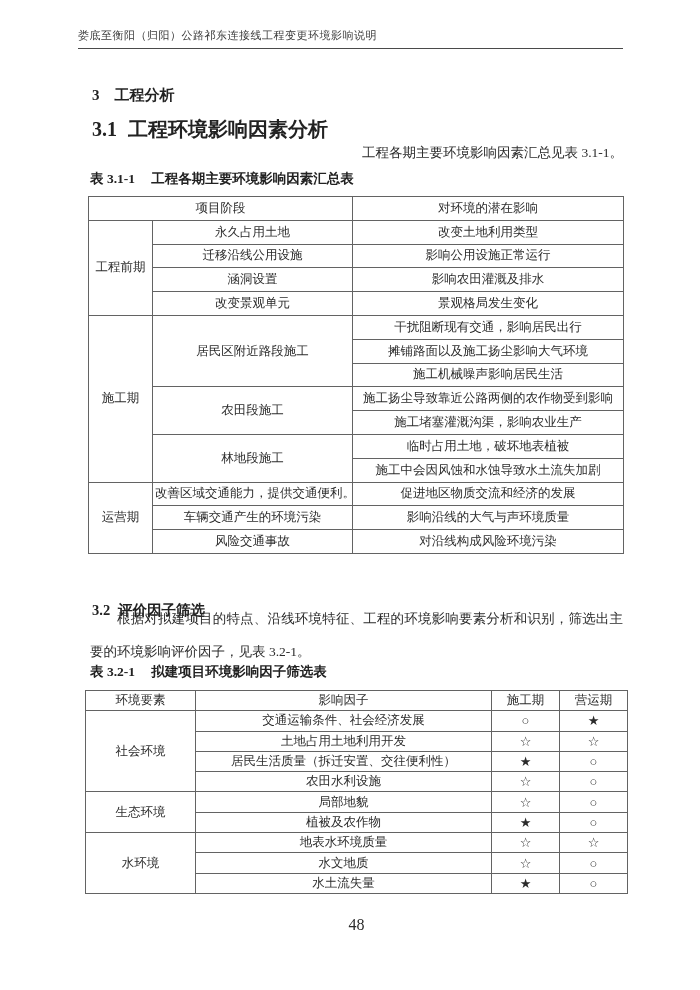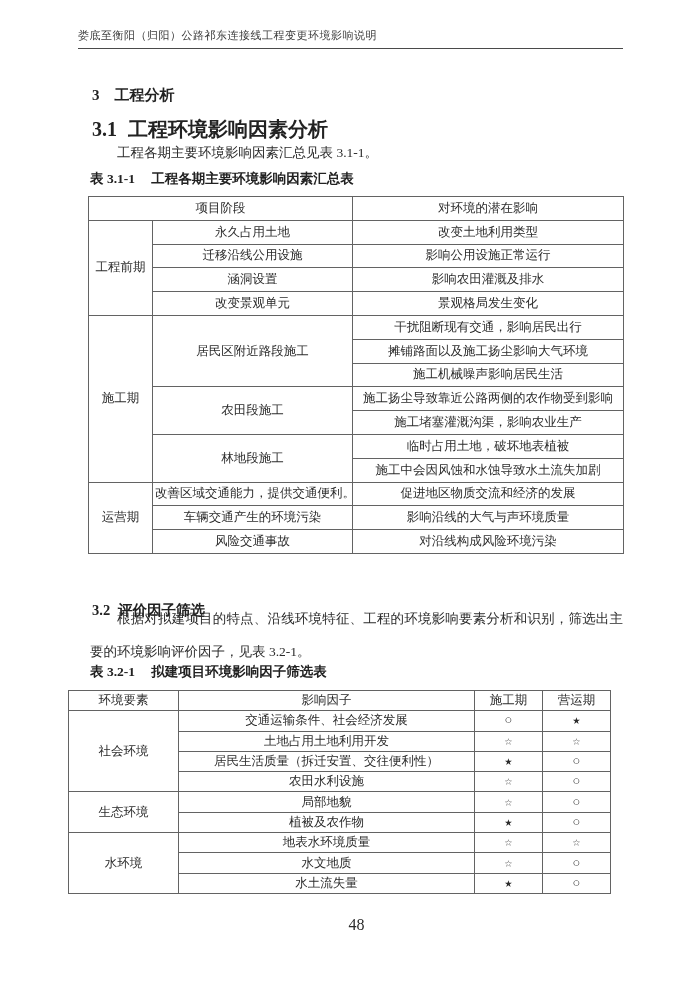--- a/index.html
+++ b/index.html
@@ -34,20 +34,21 @@
   .h2b { top: 578px; font-size: 14.5px; margin-top: 23px; }
   .sec-num { display: inline-block; }
   .gap-lg { margin-left: 1em; }
   .gap-sm { margin-left: 0.55em; }
   .para {
     position: absolute;
     left: 90px; width: 533px;
     font-size: 13.5px;
     text-indent: 2em;
     color: #2b2b2b;
+    text-align: right;
   }
   .para1 { top: 143px; line-height: 20px; }
   .para2 { top: 602px; line-height: 33px; text-align: justify; text-justify: inter-ideograph; }
   .tbl-title {
     position: absolute;
     left: 90px; width: 533px;
     text-align: left;
     font-weight: bold;
     font-size: 13.5px;
     color: #222222;
@@ -66,21 +67,21 @@
   td {
     border: 1px solid #636363;
     text-align: center;
     vertical-align: middle;
     padding: 0 2px;
     overflow: hidden;
     white-space: nowrap;
   }
   .t1 { left: 88px; top: 196px; width: 535px; }
   .t1 tr { height: 23.8px; }
-  .t2 { left: 68px; top: 690px; width: 542px; font-family: Liberation Mono, monospace; }
+  .t2 { left: 85px; top: 690px; width: 542px; }
   .t2 tr { height: 20.3px; }
   .sym { font-size: 13px; line-height: 1; }
   .page-num {
     position: absolute;
     left: 90px; top: 916px; width: 533px;
     text-align: center;
     font-size: 16px;
     color: #2b2b2b;
   }
 </style>

